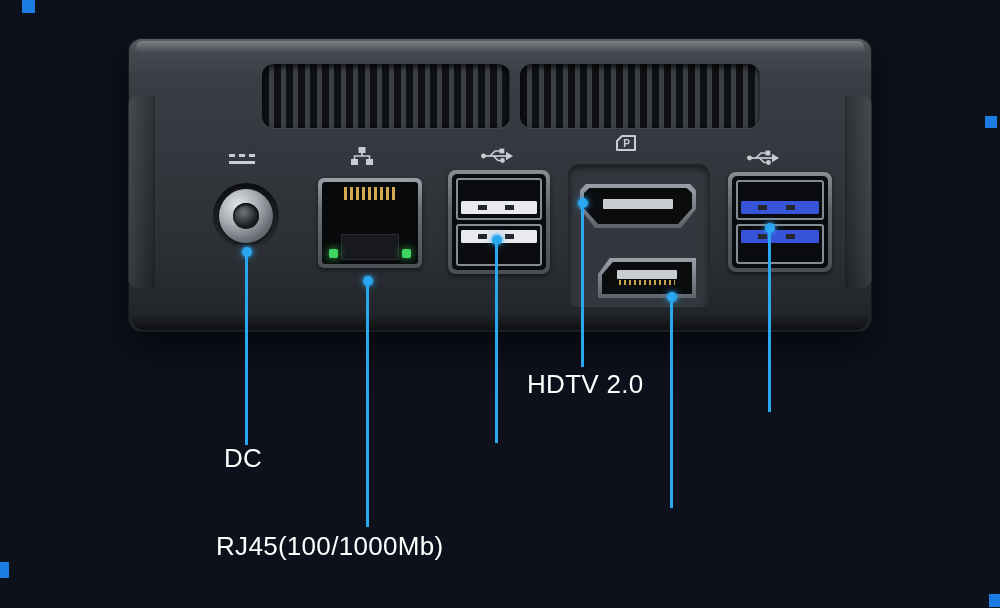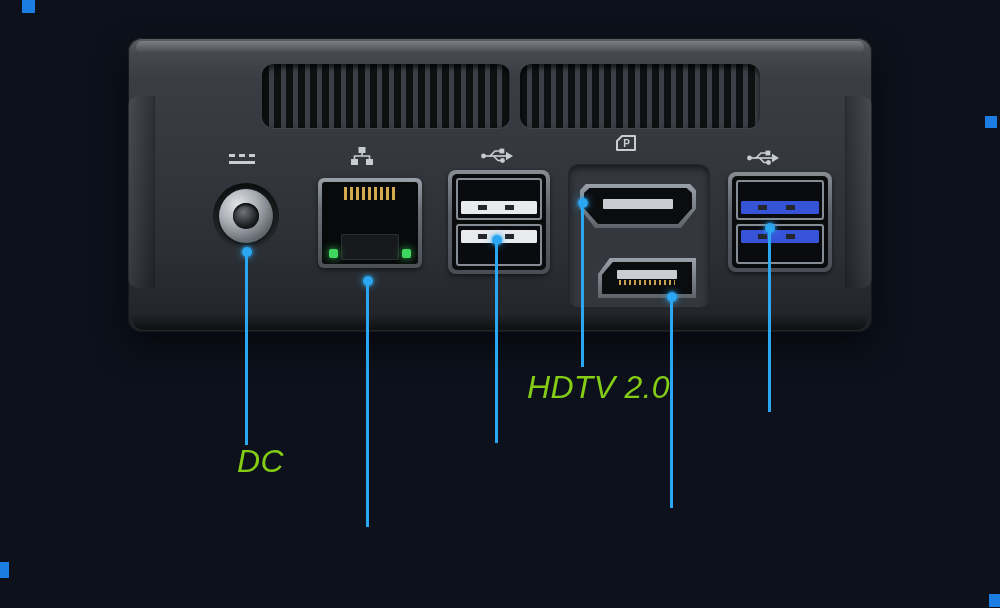--- a/index.html
+++ b/index.html
@@ -95,21 +95,21 @@
   .dport .inner{position:absolute;inset:4px;background:#0b0c0e;
     clip-path:polygon(12% 0,100% 0,100% 100%,0 100%,0 40%);}
   .dport .tab{position:absolute;left:17%;right:17%;top:8px;height:9px;background:#c9cdd2;border-radius:1px;}
   .dport .pins{position:absolute;left:19%;right:19%;top:18px;height:5px;
     background:repeating-linear-gradient(90deg,#caa24d 0 2px,transparent 2px 5px);}
 
   
   .dot{position:absolute;width:10px;height:10px;border-radius:50%;background:var(--accent,#2ba6f0);
     box-shadow:0 0 0 2px rgba(43,166,240,.22), 0 0 9px rgba(43,166,240,.75);}
   .line{position:absolute;width:2.5px;background:var(--accent,#2ba6f0);}
-  .label{position:absolute;color:#84cc16;font-size:32px;letter-spacing:.3px;white-space:nowrap;font-style:italic;}
+  .label{position:absolute;color:#ffffff;font-size:26px;letter-spacing:.3px;white-space:nowrap;}
 </style>
 </head>
 <body>
 
 <div class="stage">
 
   <div class="corner tl"></div>
   <div class="corner tr"></div>
   <div class="corner bl"></div>
   <div class="corner br"></div>
@@ -219,24 +219,25 @@
               <span class="contact c1"></span>
               <span class="contact c2"></span>
             </div>
         </div>
       </div>
     </div>
   </div>
 
   <div class="dot" style="left:242px;top:247px;"></div>
   <div class="line" style="left:245px;top:252px;height:193px;"></div>
-  <div class="label" style="left:237px;top:443px;">DC</div>
+  <div class="label" style="left:224px;top:443px;">DC</div>
 
   <div class="dot" style="left:363px;top:276px;"></div>
   <div class="line" style="left:366px;top:281px;height:246px;"></div>
+  <div class="label" style="left:216px;top:531px;">RJ45(100/1000Mb)</div>
 
   <div class="dot" style="left:492px;top:235px;"></div>
   <div class="line" style="left:495px;top:240px;height:203px;"></div>
 
   <div class="dot" style="left:578px;top:198px;"></div>
   <div class="line" style="left:581px;top:203px;height:164px;"></div>
   <div class="label" style="left:527px;top:369px;">HDTV 2.0</div>
 
   <div class="dot" style="left:667px;top:292px;"></div>
   <div class="line" style="left:670px;top:297px;height:211px;"></div>

